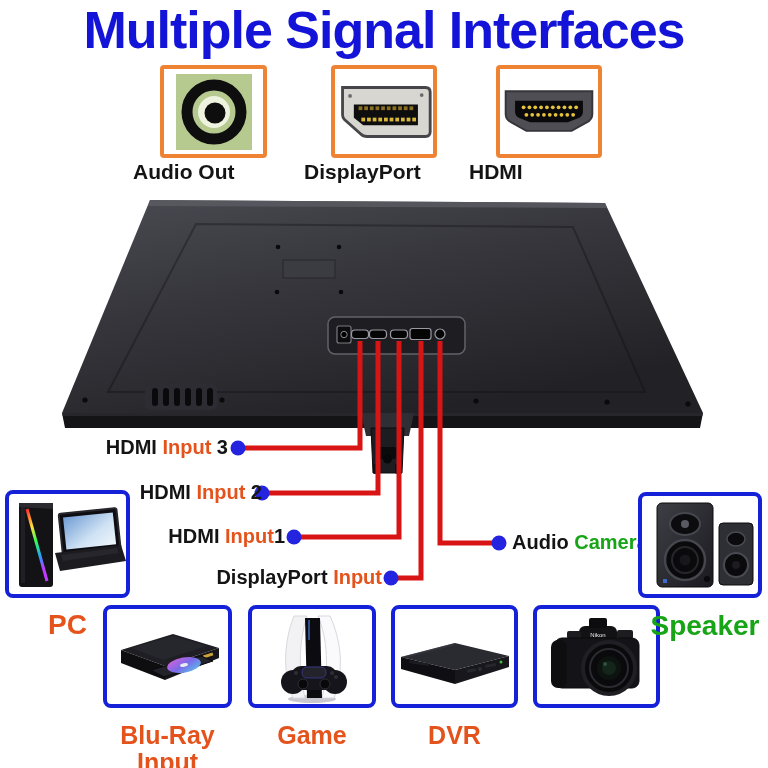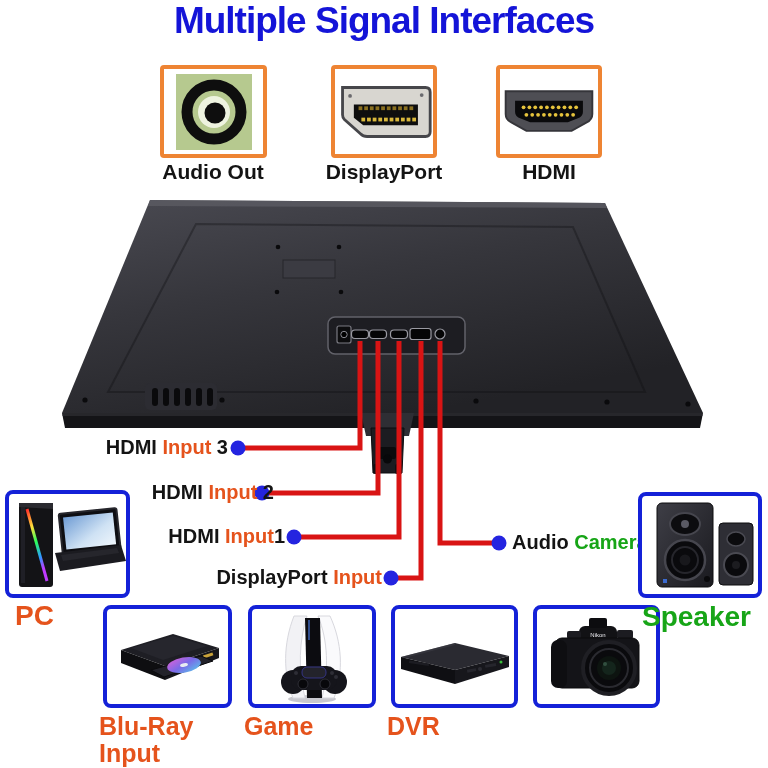--- a/index.html
+++ b/index.html
@@ -1,40 +1,40 @@
 <!DOCTYPE html>
 <html style="--title-blue: #1414d8; --accent-orange-border: #ee8433; --device-box-blue: #1421d8; --line-red: #d91414; --dot-blue: #2424e0; --text-orange: #e5531c; --text-green: #17a517; --text-black: #141414;"><head>
 <meta charset="utf-8">
 <style>
   html,body{margin:0;padding:0;background:#fff;}
   .stage{position:relative;width:768px;height:768px;background:#fff;overflow:hidden;
          font-family:"Liberation Sans",sans-serif;}
   .page-title{position:absolute;top:0;left:0;width:768px;text-align:center;
-    font-size:37px;font-weight:bold;letter-spacing:-1px;
+    font-size:52px;font-weight:bold;letter-spacing:-1px;
     color:var(--title-blue,#1414d8);}
   
   .card{position:absolute;top:65px;width:107px;height:93px;box-sizing:border-box;
     border:4px solid var(--accent-orange-border,#ee8433);border-radius:4px;background:#fff;
     display:flex;align-items:center;justify-content:center;}
-  .conn-label{position:absolute;top:160px;height:26px;text-align:center;
+  .conn-label{position:absolute;top:160px;height:26px;
     font-size:21px;font-weight:bold;color:var(--text-black,#141414);}
   
   .monitor-svg{position:absolute;left:0;top:0;}
   
   .plabel{position:absolute;font-size:20px;font-weight:bold;white-space:pre;
     color:var(--text-black,#141414);}
   .c-black{color:var(--text-black,#141414);}
   .c-orange{color:var(--text-orange,#e5531c);margin-top:48px;}
   .c-green{color:var(--text-green,#17a517);}
   
   .dev{position:absolute;box-sizing:border-box;background:#fff;
     border:4px solid var(--device-box-blue,#1421d8);border-radius:8px;
     display:flex;align-items:center;justify-content:center;overflow:hidden;}
-  .dev-label{position:absolute;text-align:left;font-weight:bold;font-size:25px;
-    line-height:1.07;color:var(--text-orange,#e5531c);}
+  .dev-label{position:absolute;text-align:center;font-weight:bold;font-size:25px;
+    line-height:1.07;color:var(--text-orange,#e5531c);margin-top:9px;}
   .dev-label.big{font-size:28px;}
   .dev-label.green{color:var(--text-green,#17a517);}
 </style>
 </head>
 <body>
 
 <div class="stage">
 
   <div class="page-title">Multiple Signal Interfaces</div>
 
@@ -180,21 +180,21 @@
     <g fill="var(--dot-blue,#2424e0)">
       <circle cx="238" cy="448" r="7.5"></circle>
       <circle cx="262" cy="493" r="7.5"></circle>
       <circle cx="294" cy="537" r="7.5"></circle>
       <circle cx="391" cy="578" r="7.5"></circle>
       <circle cx="499" cy="543" r="7.5"></circle>
     </g>
   </svg>
 
   <div class="plabel" style="top:436px;right:540px"><span class="c-black">HDMI </span><span class="c-orange">Input</span><span class="c-black"> 3</span></div>
-  <div class="plabel" style="top:481px;right:494px"><span class="c-black">HDMI </span><span class="c-orange">Input</span><span class="c-black"> 2</span></div>
+  <div class="plabel" style="top:481px;right:506px"><span class="c-black">HDMI </span><span class="c-orange">Input</span><span class="c-black"> 2</span></div>
   <div class="plabel" style="top:525px;right:483px"><span class="c-black">HDMI </span><span class="c-orange">Input</span><span class="c-black">1</span></div>
   <div class="plabel" style="top:566px;right:386px"><span class="c-black">DisplayPort </span><span class="c-orange">Input</span></div>
   <div class="plabel" style="top:531px;left:512px"><span class="c-black">Audio </span><span class="c-green">Camera</span></div>
 
   <div class="dev" style="left:5px;top:490px;width:125px;height:108px">
     <svg width="117" height="99" viewBox="0 0 117 99">
       <defs>
         <linearGradient id="rgb" x1="0" y1="0" x2="0.4" y2="1">
           <stop offset="0" stop-color="#ff2a2a"></stop>
             <stop offset="0.3" stop-color="#ffe13a"></stop>

